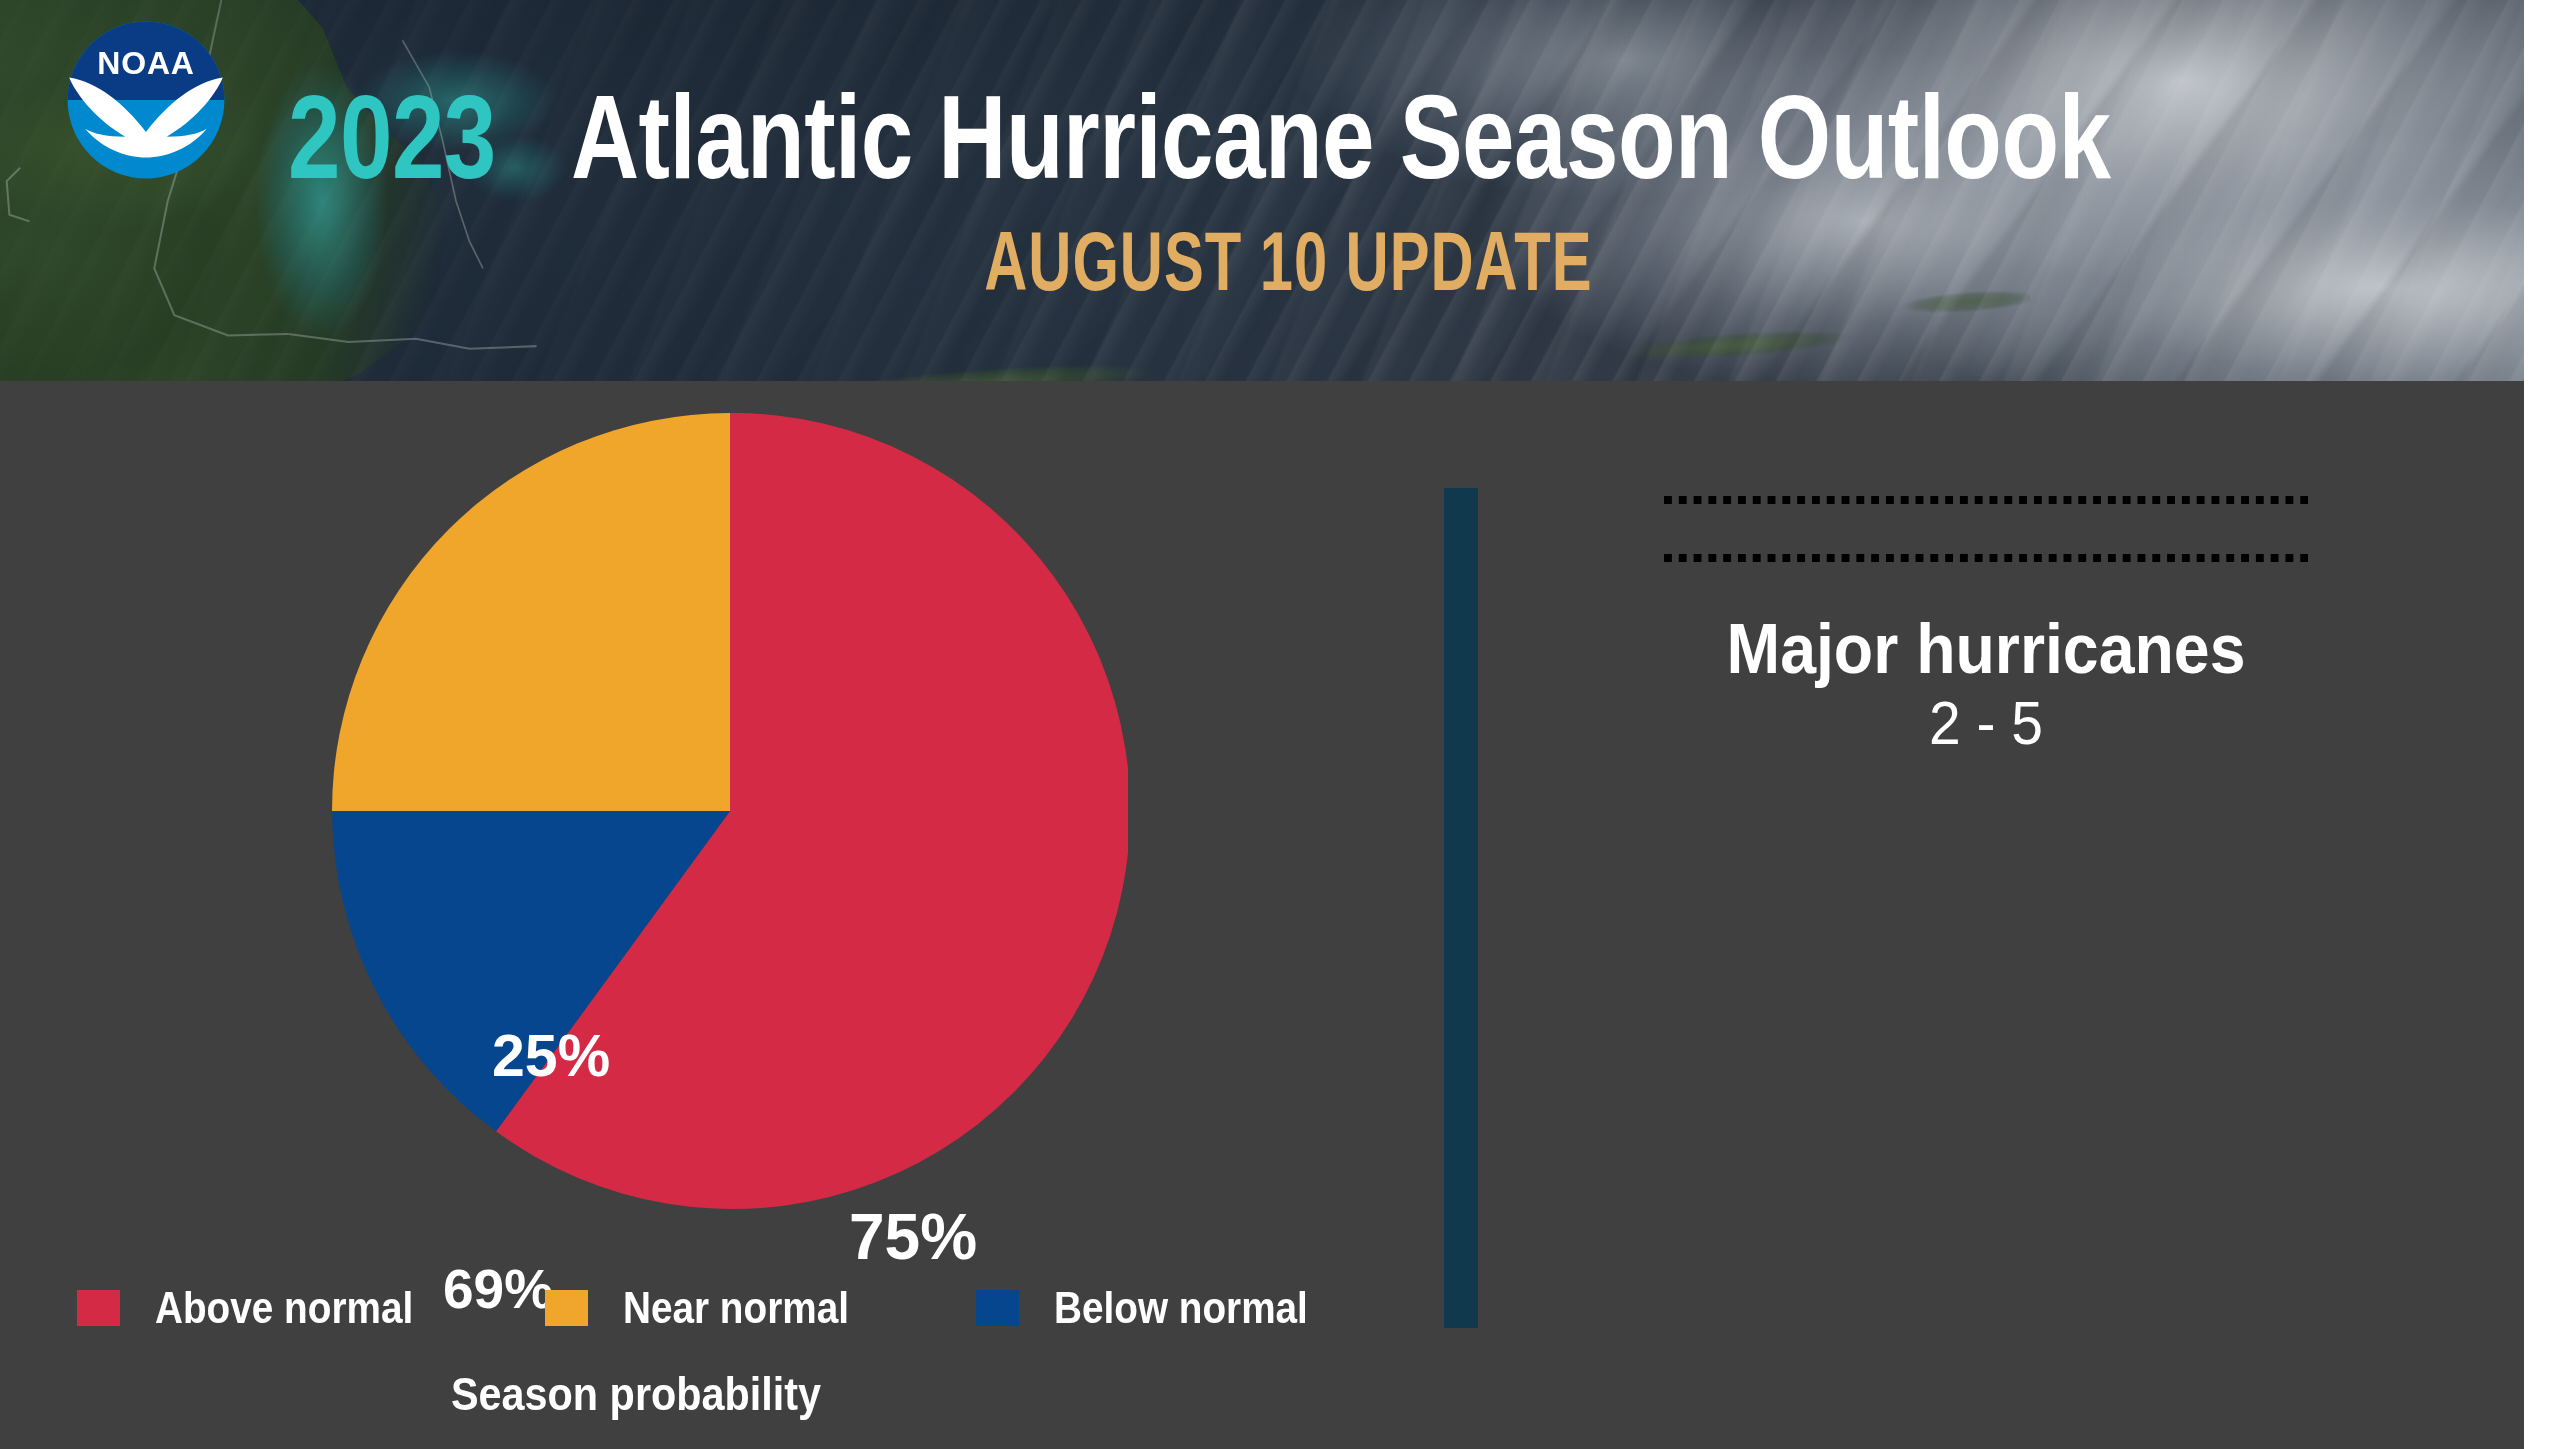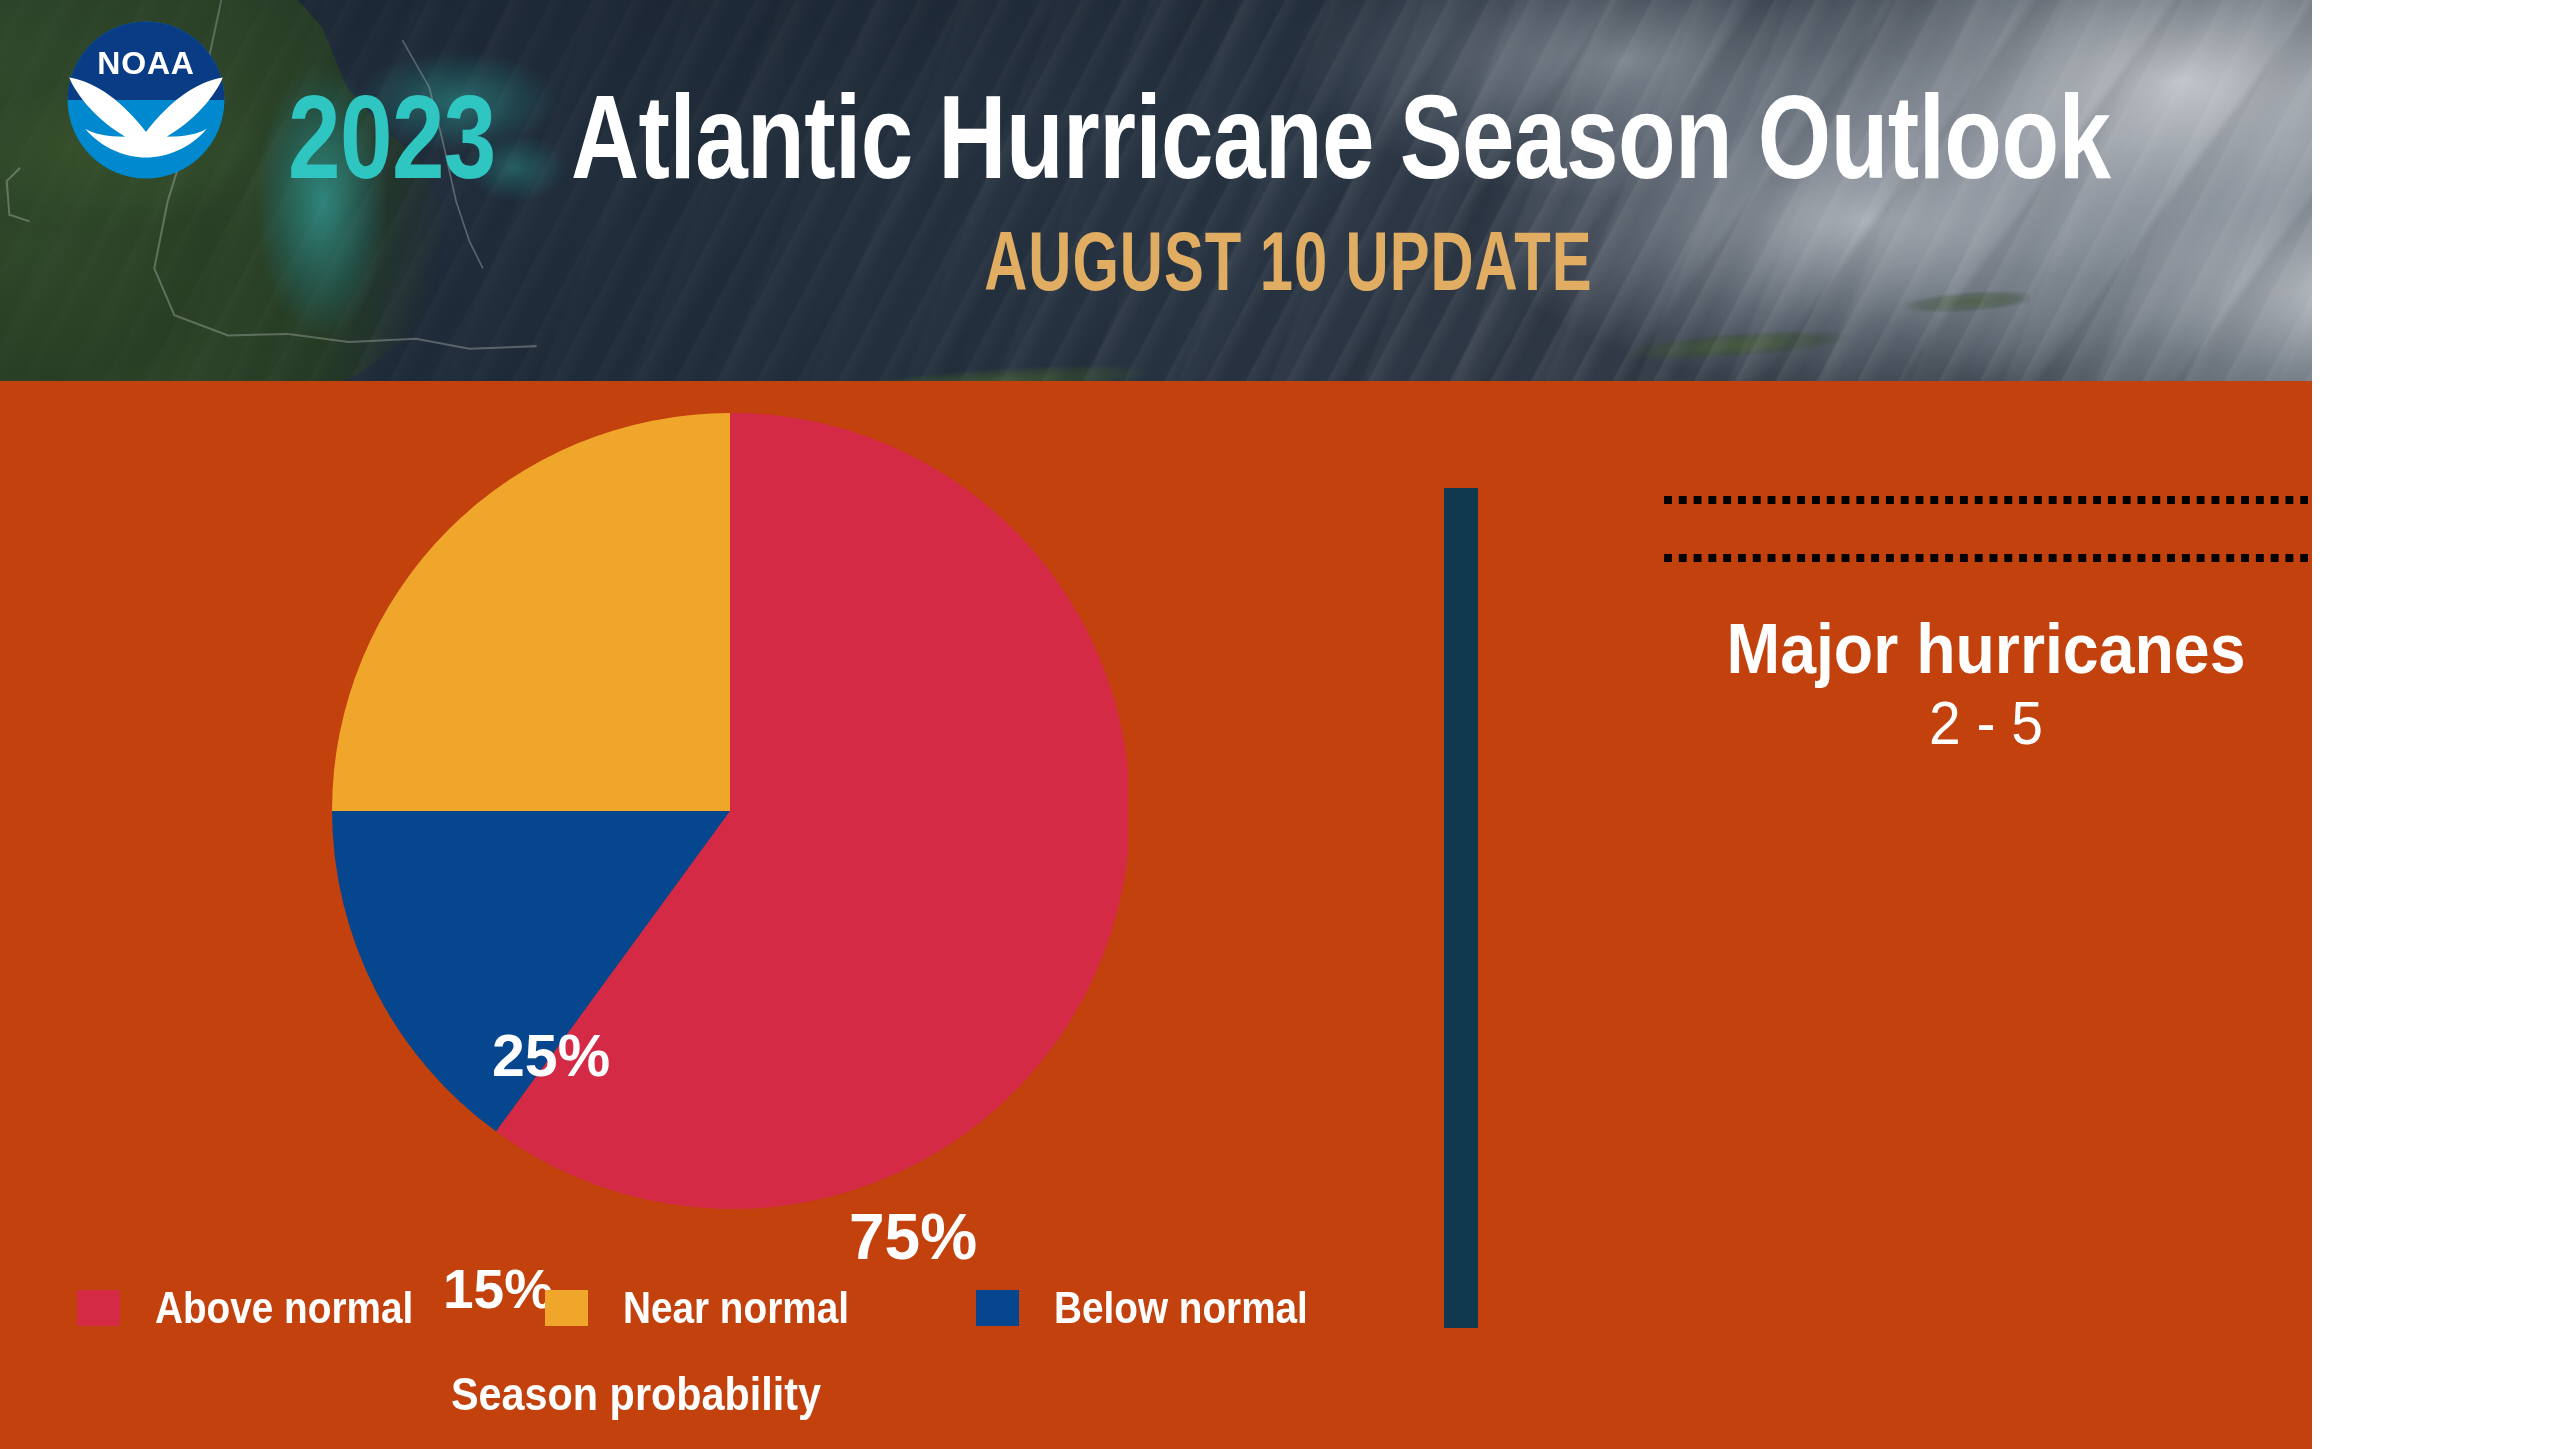--- a/index.html
+++ b/index.html
@@ -5,24 +5,24 @@
   html, body {
     margin: 0;
     padding: 0;
     background: #ffffff;
   }
   body {
     font-family: "Liberation Sans", sans-serif;
   }
   #page {
     position: relative;
-    width: 2312px;
+    width: 2524px;
     height: 1449px;
     overflow: hidden;
-    background: #c2410c;
+    background: #404040;
   }
 
   
   .banner {
     position: absolute;
     left: 0; top: 0;
     width: 2576px;
     height: 381px;
     overflow: hidden;
     background: #1b2430;
@@ -298,21 +298,21 @@
 
       <path d="M593 593 L593 0 A593 593 0 1 1 244.4 1070.3 Z" fill="#D42A46"></path>
 
       <path d="M593 593 L244.4 1070.3 A593 593 0 0 1 0 593 Z" fill="#06468E"></path>
 
       <path d="M593 593 L0 593 A593 593 0 0 1 593 0 Z" fill="#F0A62A"></path>
     </svg>
 
     <span class="pie-label lbl-above">75%</span>
     <span class="pie-label lbl-near">25%</span>
-    <span class="pie-label lbl-below">15%</span>
+    <span class="pie-label lbl-below">69%</span>
   </div>
 
   <div class="legend">
     <div class="legend-item">
       <span class="legend-swatch" style="background:#D42A46"></span>
       <span class="legend-label">Above normal</span>
     </div>
     <div class="legend-item">
       <span class="legend-swatch" style="background:#F0A62A"></span>
       <span class="legend-label">Near normal</span>

